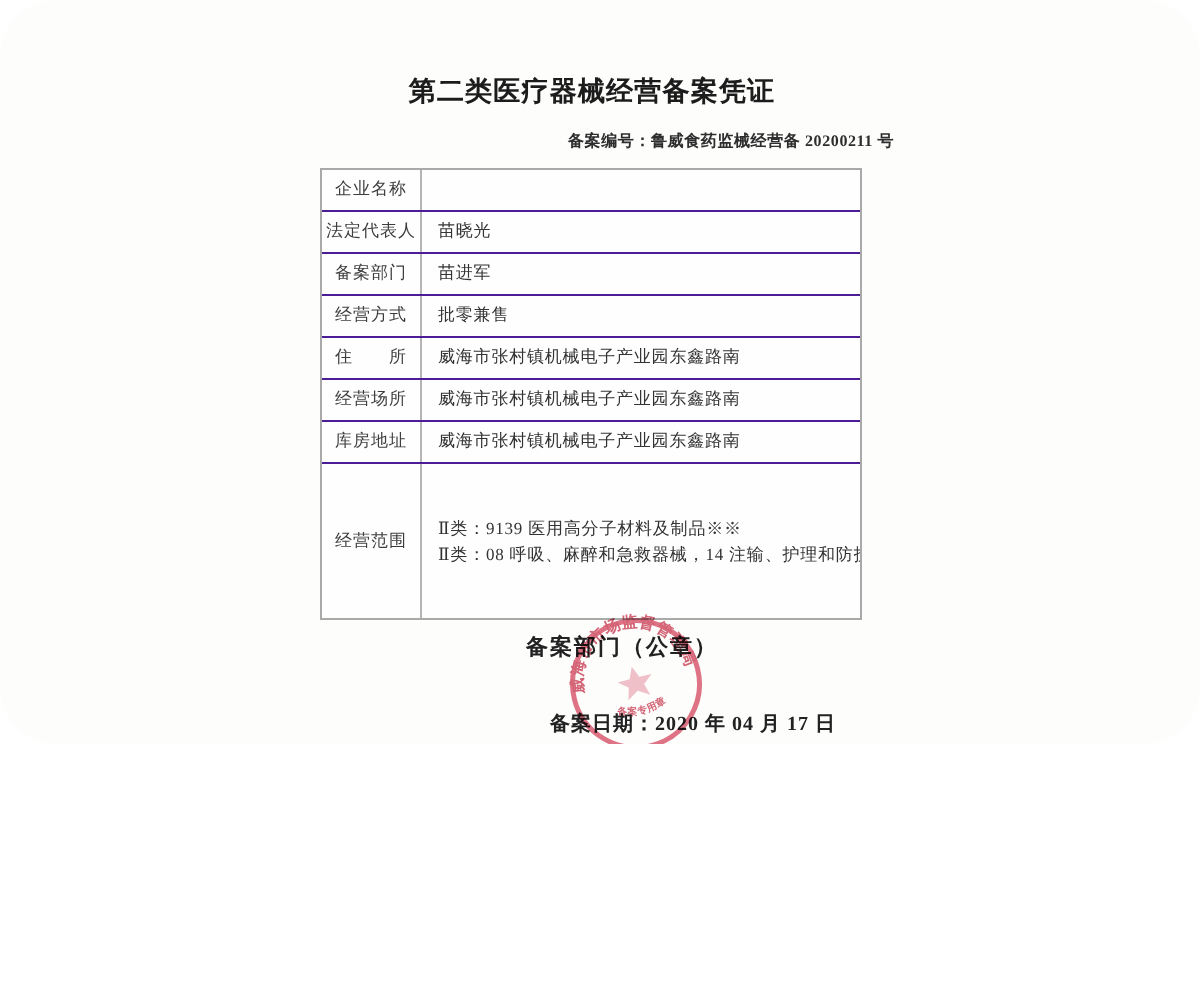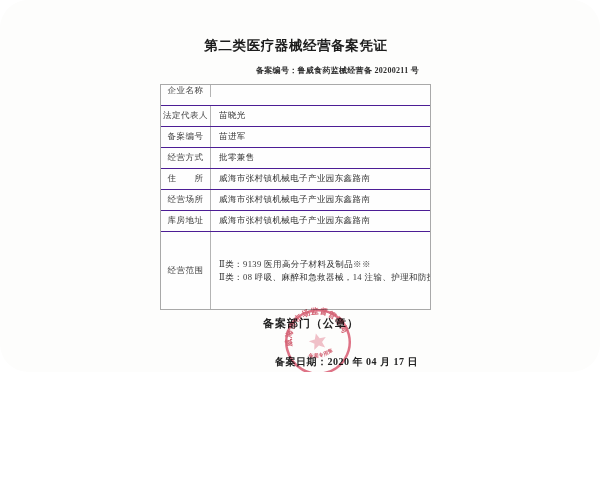--- a/index.html
+++ b/index.html
@@ -5,29 +5,29 @@
   html,body{margin:0;padding:0;background:#ffffff;}
   #page{
     position:relative;width:600px;height:372px;background:#fdfdfc;
     font-family:"Liberation Serif","DejaVu Serif",serif;color:#3a3a3a;overflow:hidden;border-radius:28px;
   }
   .title{
     position:absolute;left:0;top:37px;width:592px;text-align:center;
     font-size:13.5px;font-weight:bold;color:#1c1c1c;letter-spacing:0.6px;
   }
   .reg-line{
-    position:absolute;left:256px;top:65px;font-size:8px;font-weight:bold;
+    position:absolute;left:284px;top:65px;font-size:8px;font-weight:bold;
     color:#2e2e2e;letter-spacing:0.3px;white-space:nowrap;
   }
   .cert-table{
     position:absolute;left:160px;top:84px;width:269px;
     border:1px solid #a9a9a9;background:#fefefe;
   }
   .t-row{display:flex;height:20px;border-top:1px solid #4c1d95;}
-  .t-row:first-child{border-top:none;flex-direction:column;}
+  .t-row:first-child{border-top:none;}
   .t-row.tall{height:77px;}
   .t-label{
     width:49px;border-right:1px solid #b4b4b4;display:flex;align-items:center;
     justify-content:center;font-size:8.5px;color:#3d3d3d;letter-spacing:0.5px;
     text-align:center;white-space:pre;
   }
   .t-value{
     flex:1;display:flex;flex-direction:column;justify-content:center;
     padding-left:8px;font-size:8.5px;color:#333333;letter-spacing:0.4px;
     white-space:nowrap;overflow:hidden;
@@ -61,21 +61,21 @@
     <div class="t-row">
       <div class="t-label">企业名称</div>
     </div>
 
     <div class="t-row">
       <div class="t-label">法定代表人</div>
       <div class="t-value">苗晓光</div>
     </div>
 
     <div class="t-row">
-      <div class="t-label">备案编号</div>
+      <div class="t-label">备案部门</div>
       <div class="t-value">苗进军</div>
     </div>
 
     <div class="t-row">
       <div class="t-label">经营方式</div>
       <div class="t-value">批零兼售</div>
     </div>
 
     <div class="t-row">
       <div class="t-label">住　　所</div>

